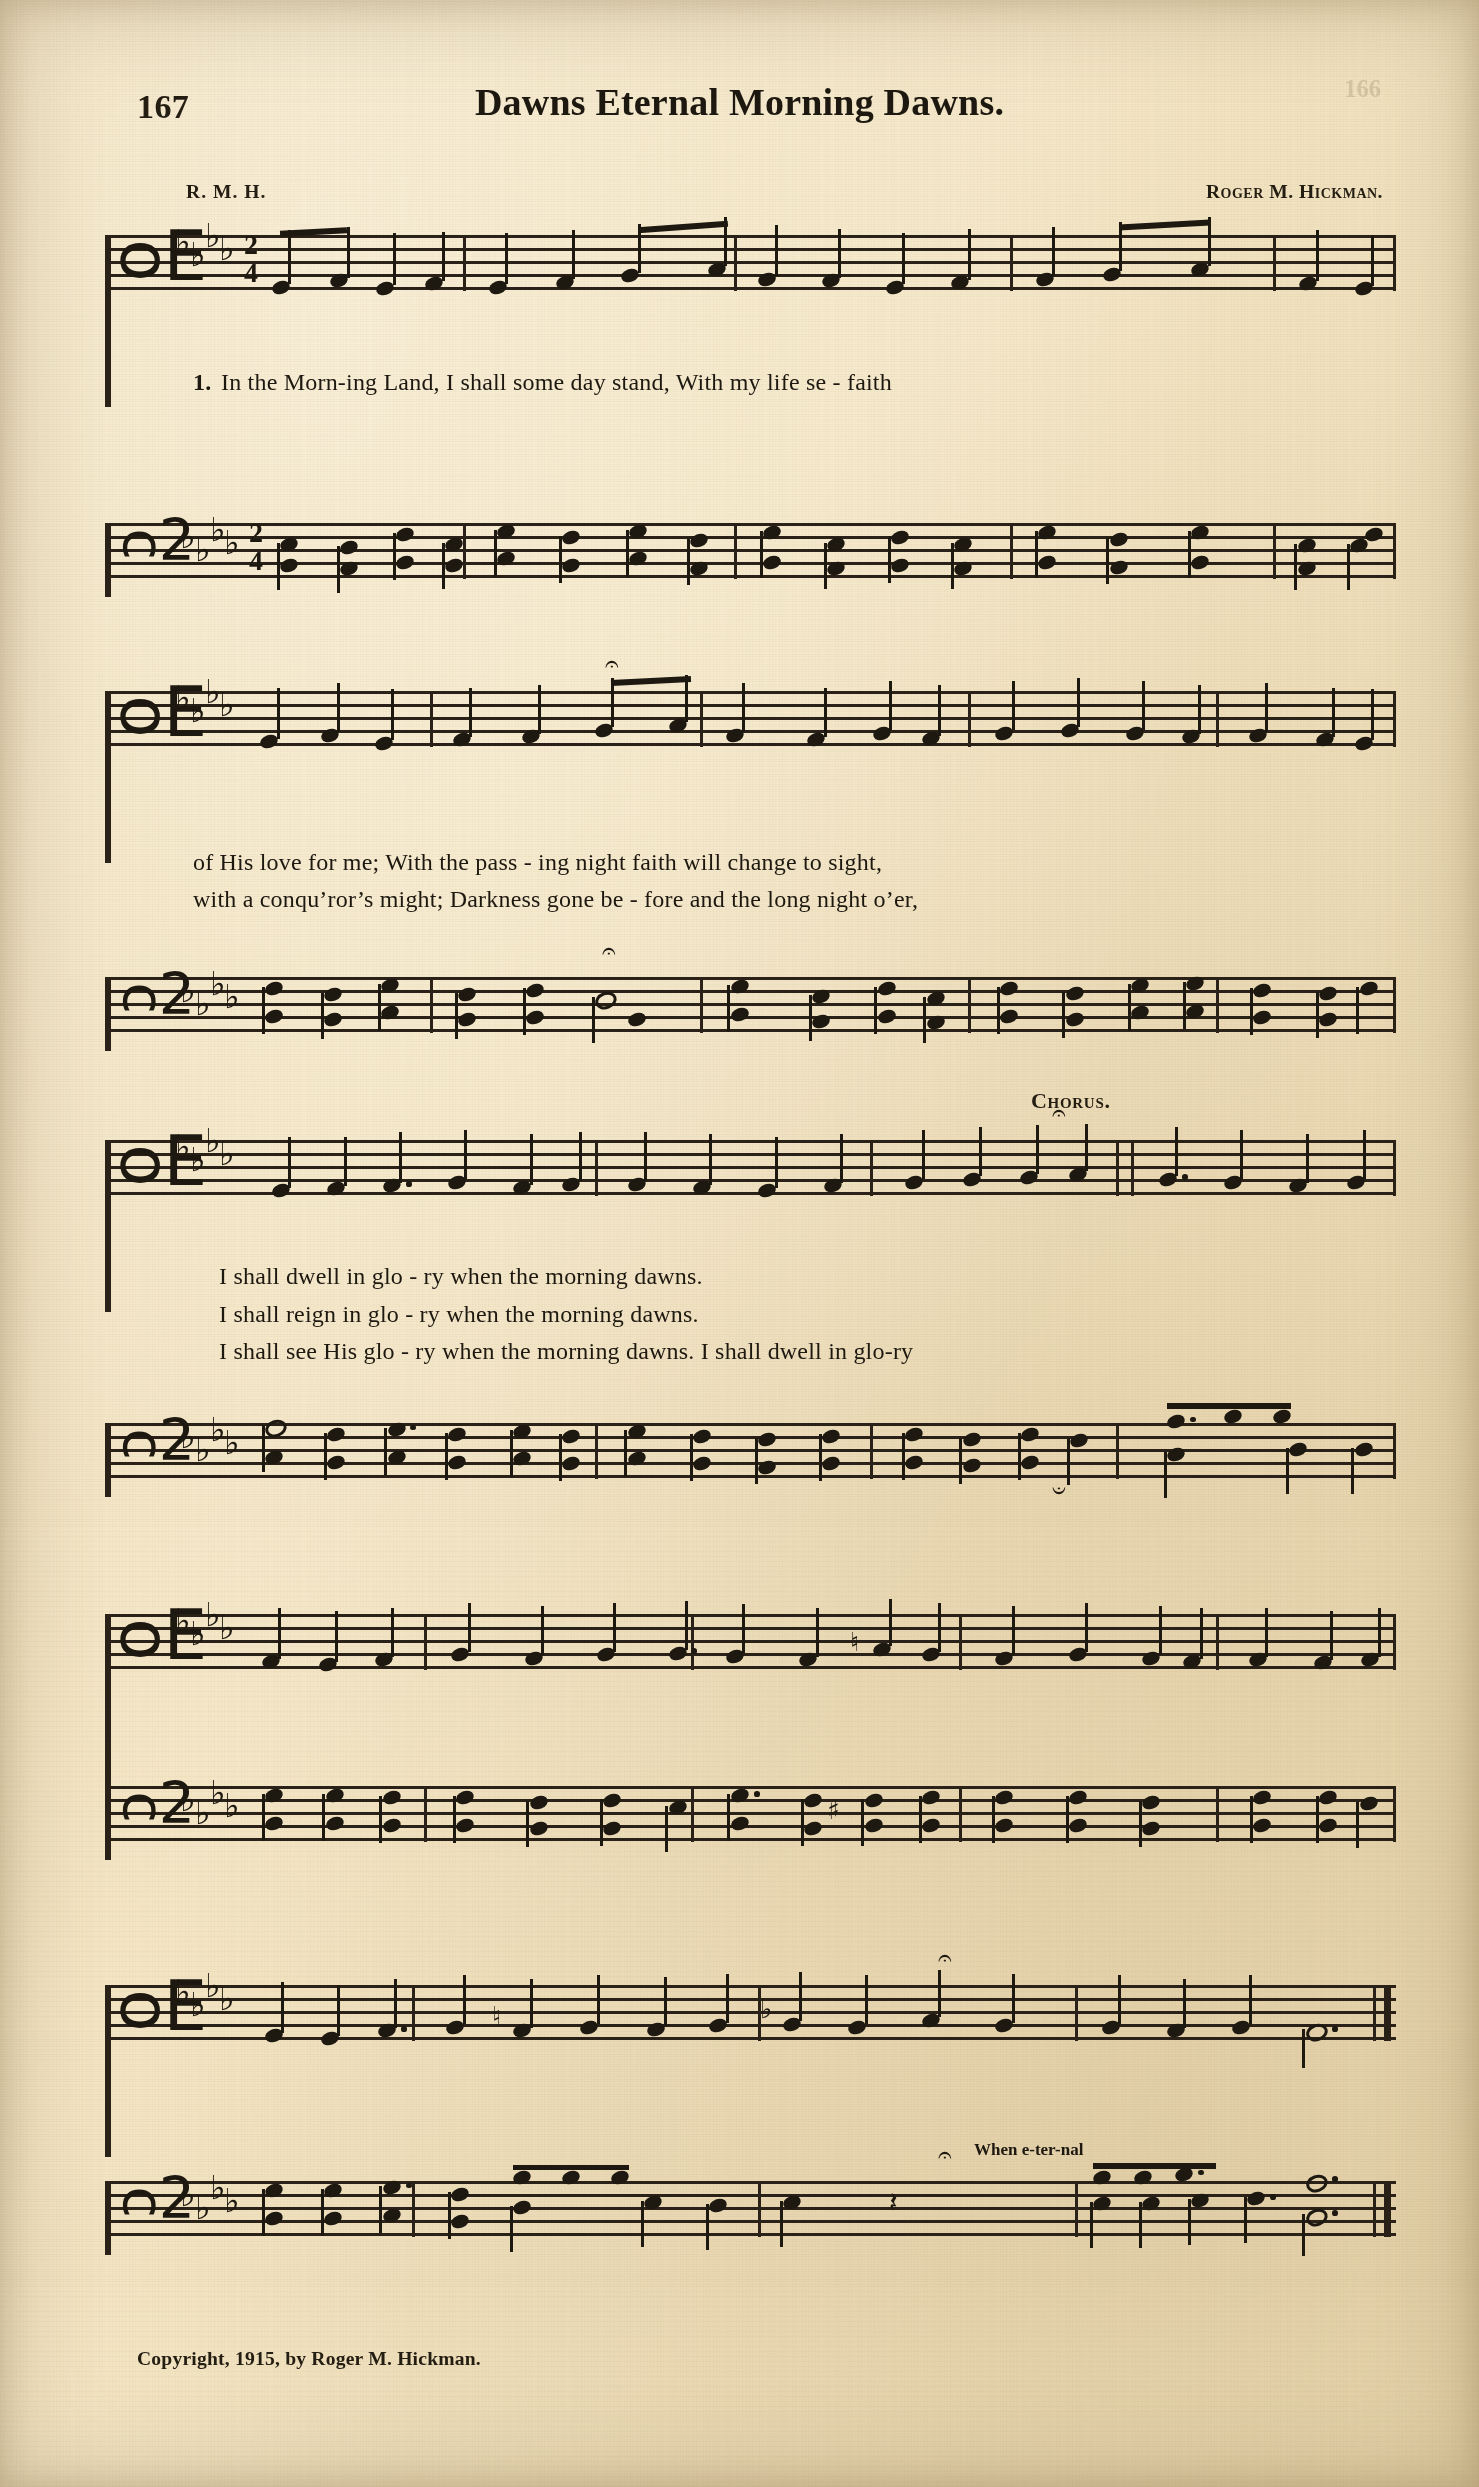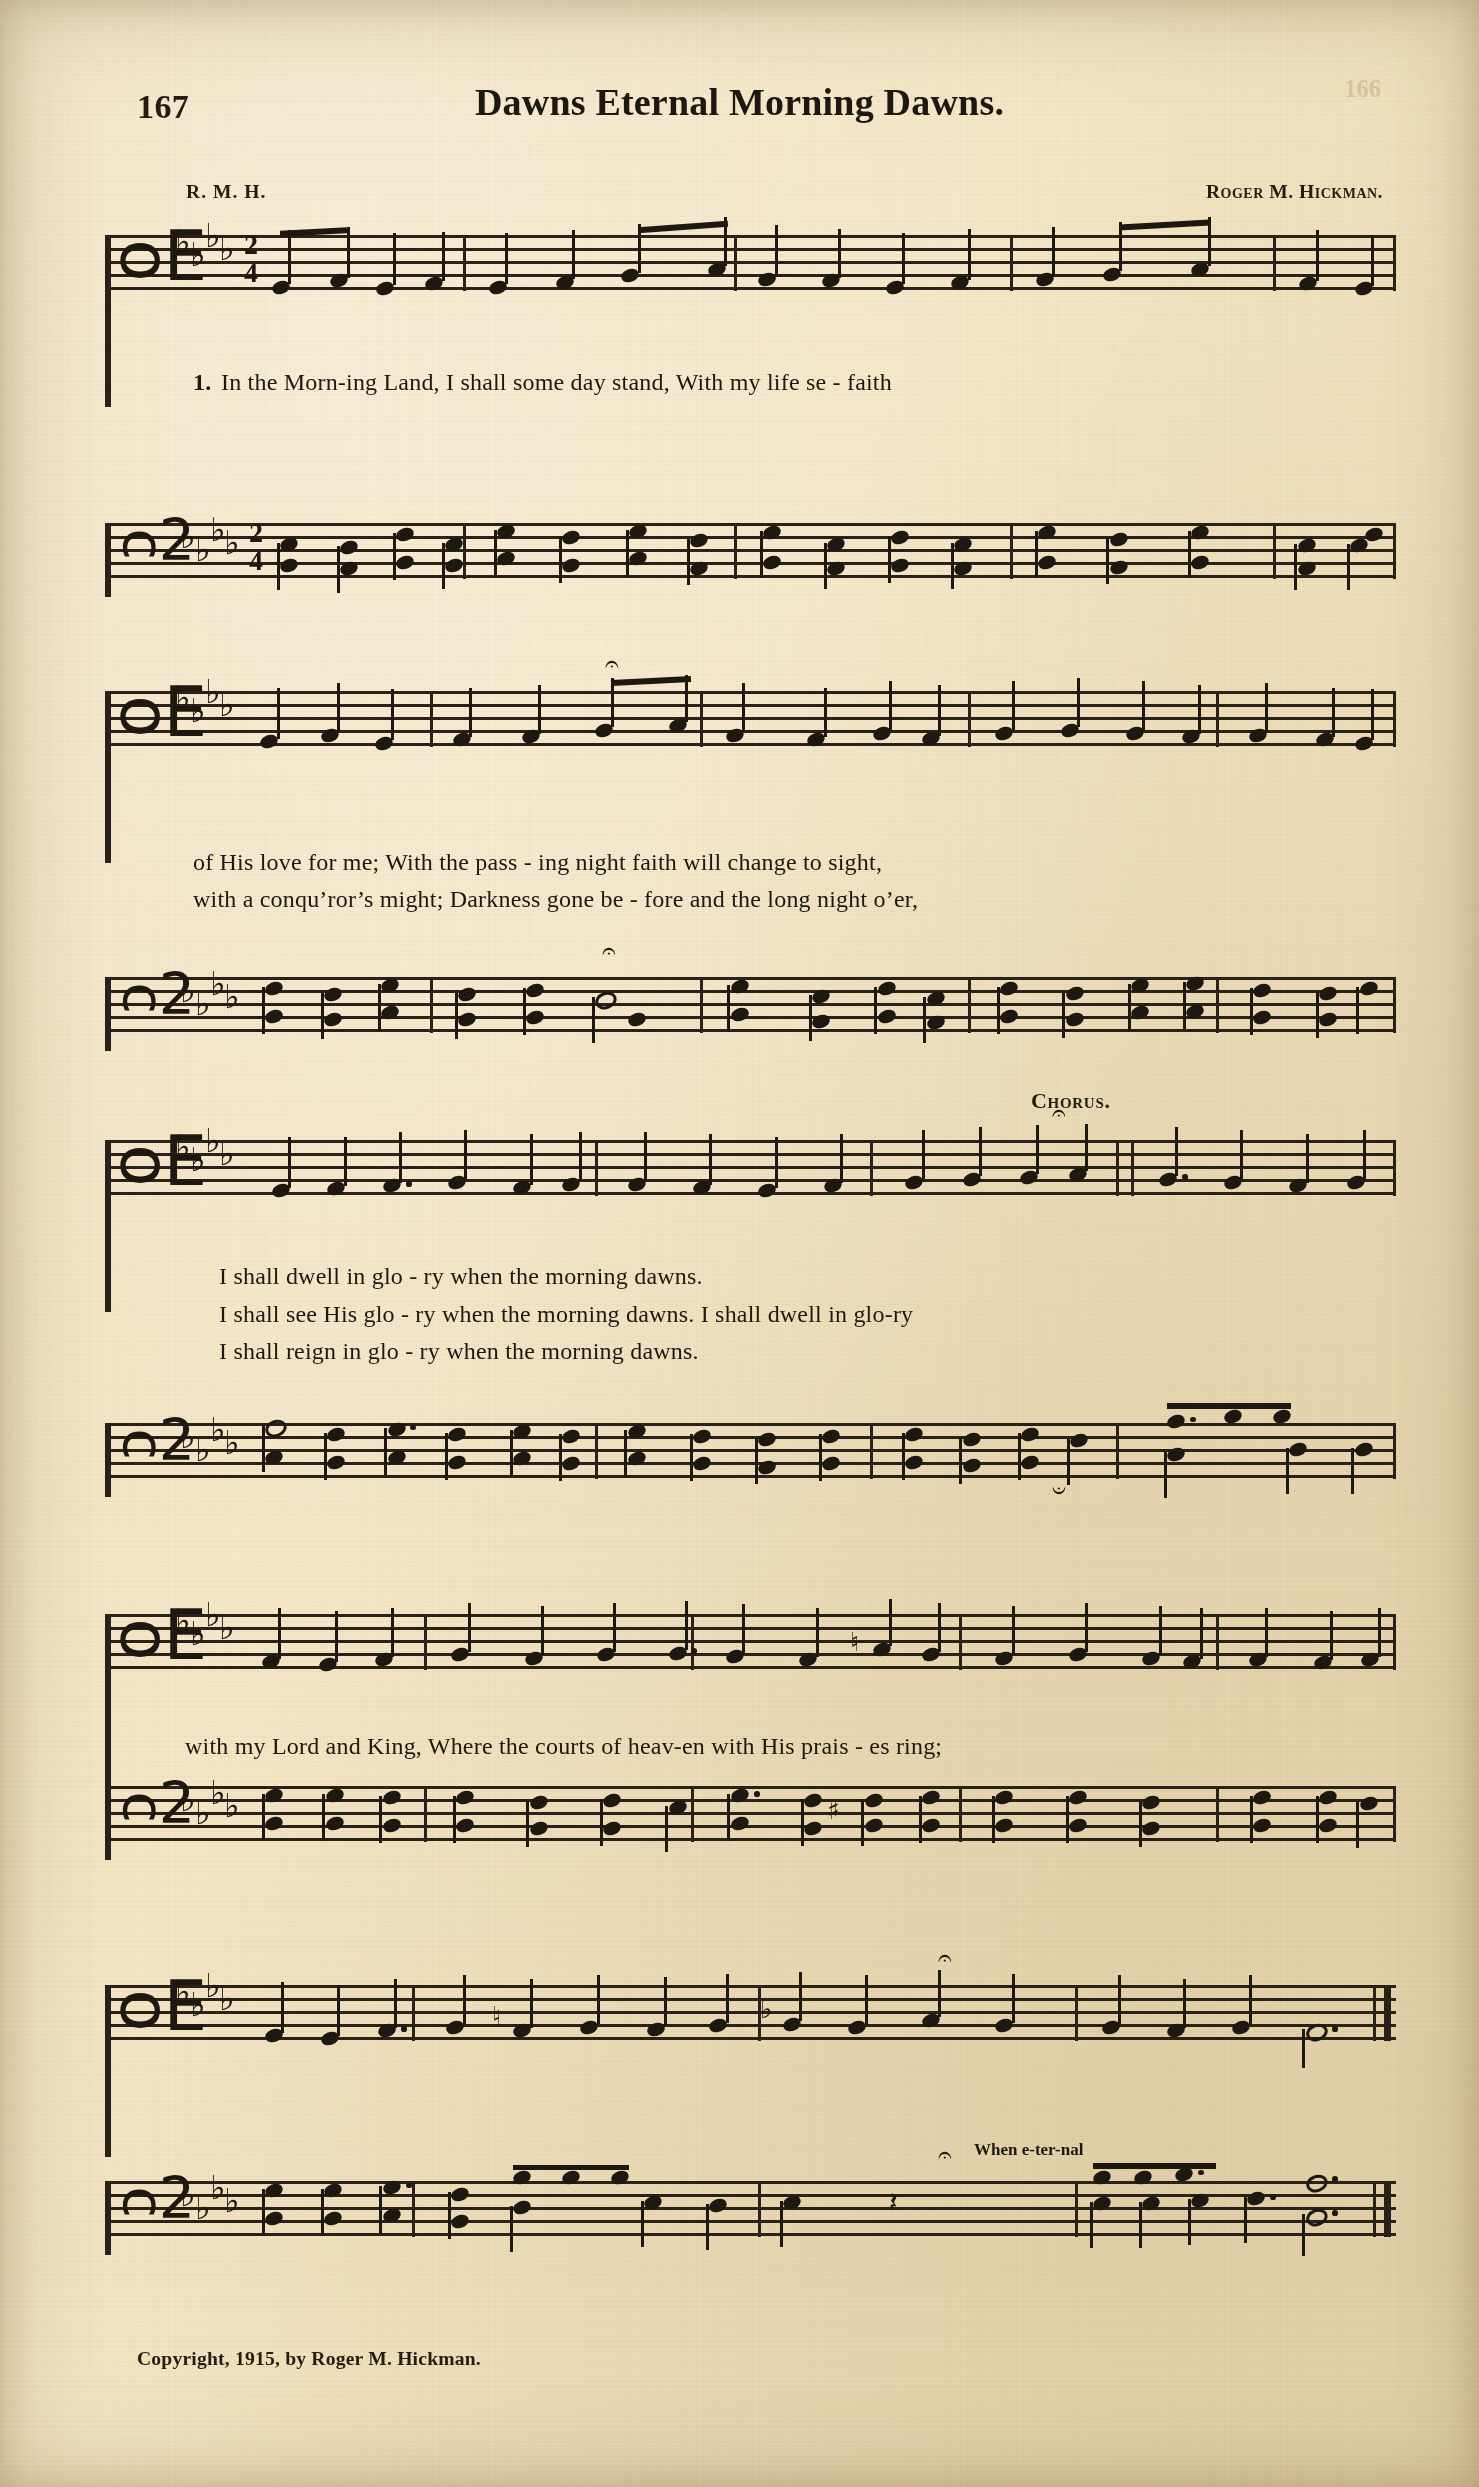--- a/index.html
+++ b/index.html
@@ -500,24 +500,24 @@
         <div class="stem" style="left:1201px;top:-6.5px;height:49px;"></div>
       <div class="nh" style="left:1242px;top:36px;"></div>
         <div class="stem" style="left:1258px;top:-9.8px;height:49px;"></div>
     </div>
 
     <div class="lyricblock" style="left:219px;top:1263px;">
       <div class="lyricline">
         <span>I   shall dwell  in  glo - ry  when the morning dawns.</span>
       </div>
       <div class="lyricline" style="margin-top:10.6px;">
+        <span>I   shall reign   in  glo - ry  when the morning dawns.</span>
+      </div>
+      <div class="lyricline" style="margin-top:10.6px;">
         <span>I   shall    see   His glo - ry  when the morning dawns. I  shall dwell in glo-ry</span>
-      </div>
-      <div class="lyricline" style="margin-top:10.6px;">
-        <span>I   shall reign   in  glo - ry  when the morning dawns.</span>
       </div>
     </div>
 
     <div class="system" style="left:105px;top:1423px;width:1291px;height:82px;">
       <div class="sysbracket" style="left:0;top:0;height:74px;"></div>
       <div class="staff" style="left:0;top:0;width:1291px;height:56px;">
         <div class="ln"></div>
           <div class="ln"></div>
           <div class="ln"></div>
           <div class="ln"></div>
@@ -652,25 +652,20 @@
         <div class="stem" style="left:1095px;top:-6.5px;height:51px;"></div>
 
       <div class="nh" style="left:1144px;top:39px;"></div>
         <div class="stem" style="left:1160px;top:-6.5px;height:49px;"></div>
       <div class="nh" style="left:1209px;top:42px;"></div>
         <div class="stem" style="left:1225px;top:-3.3px;height:49px;"></div>
       <div class="nh" style="left:1256px;top:39px;"></div>
         <div class="stem" style="left:1273px;top:-6.5px;height:49px;"></div>
     </div>
 
-    <div class="lyricblock" style="left:185px;top:1733px;">
-      <div class="lyricline">
-        <span>with my Lord and King, Where the courts of  heav-en with His  prais - es  ring;</span>
-      </div>
-    </div>
 
     <div class="system" style="left:105px;top:1786px;width:1291px;height:82px;">
       <div class="sysbracket" style="left:0;top:0;height:74px;"></div>
       <div class="staff" style="left:0;top:0;width:1291px;height:56px;">
         <div class="ln"></div>
           <div class="ln"></div>
           <div class="ln"></div>
           <div class="ln"></div>
           <div class="ln"></div>
       </div>

